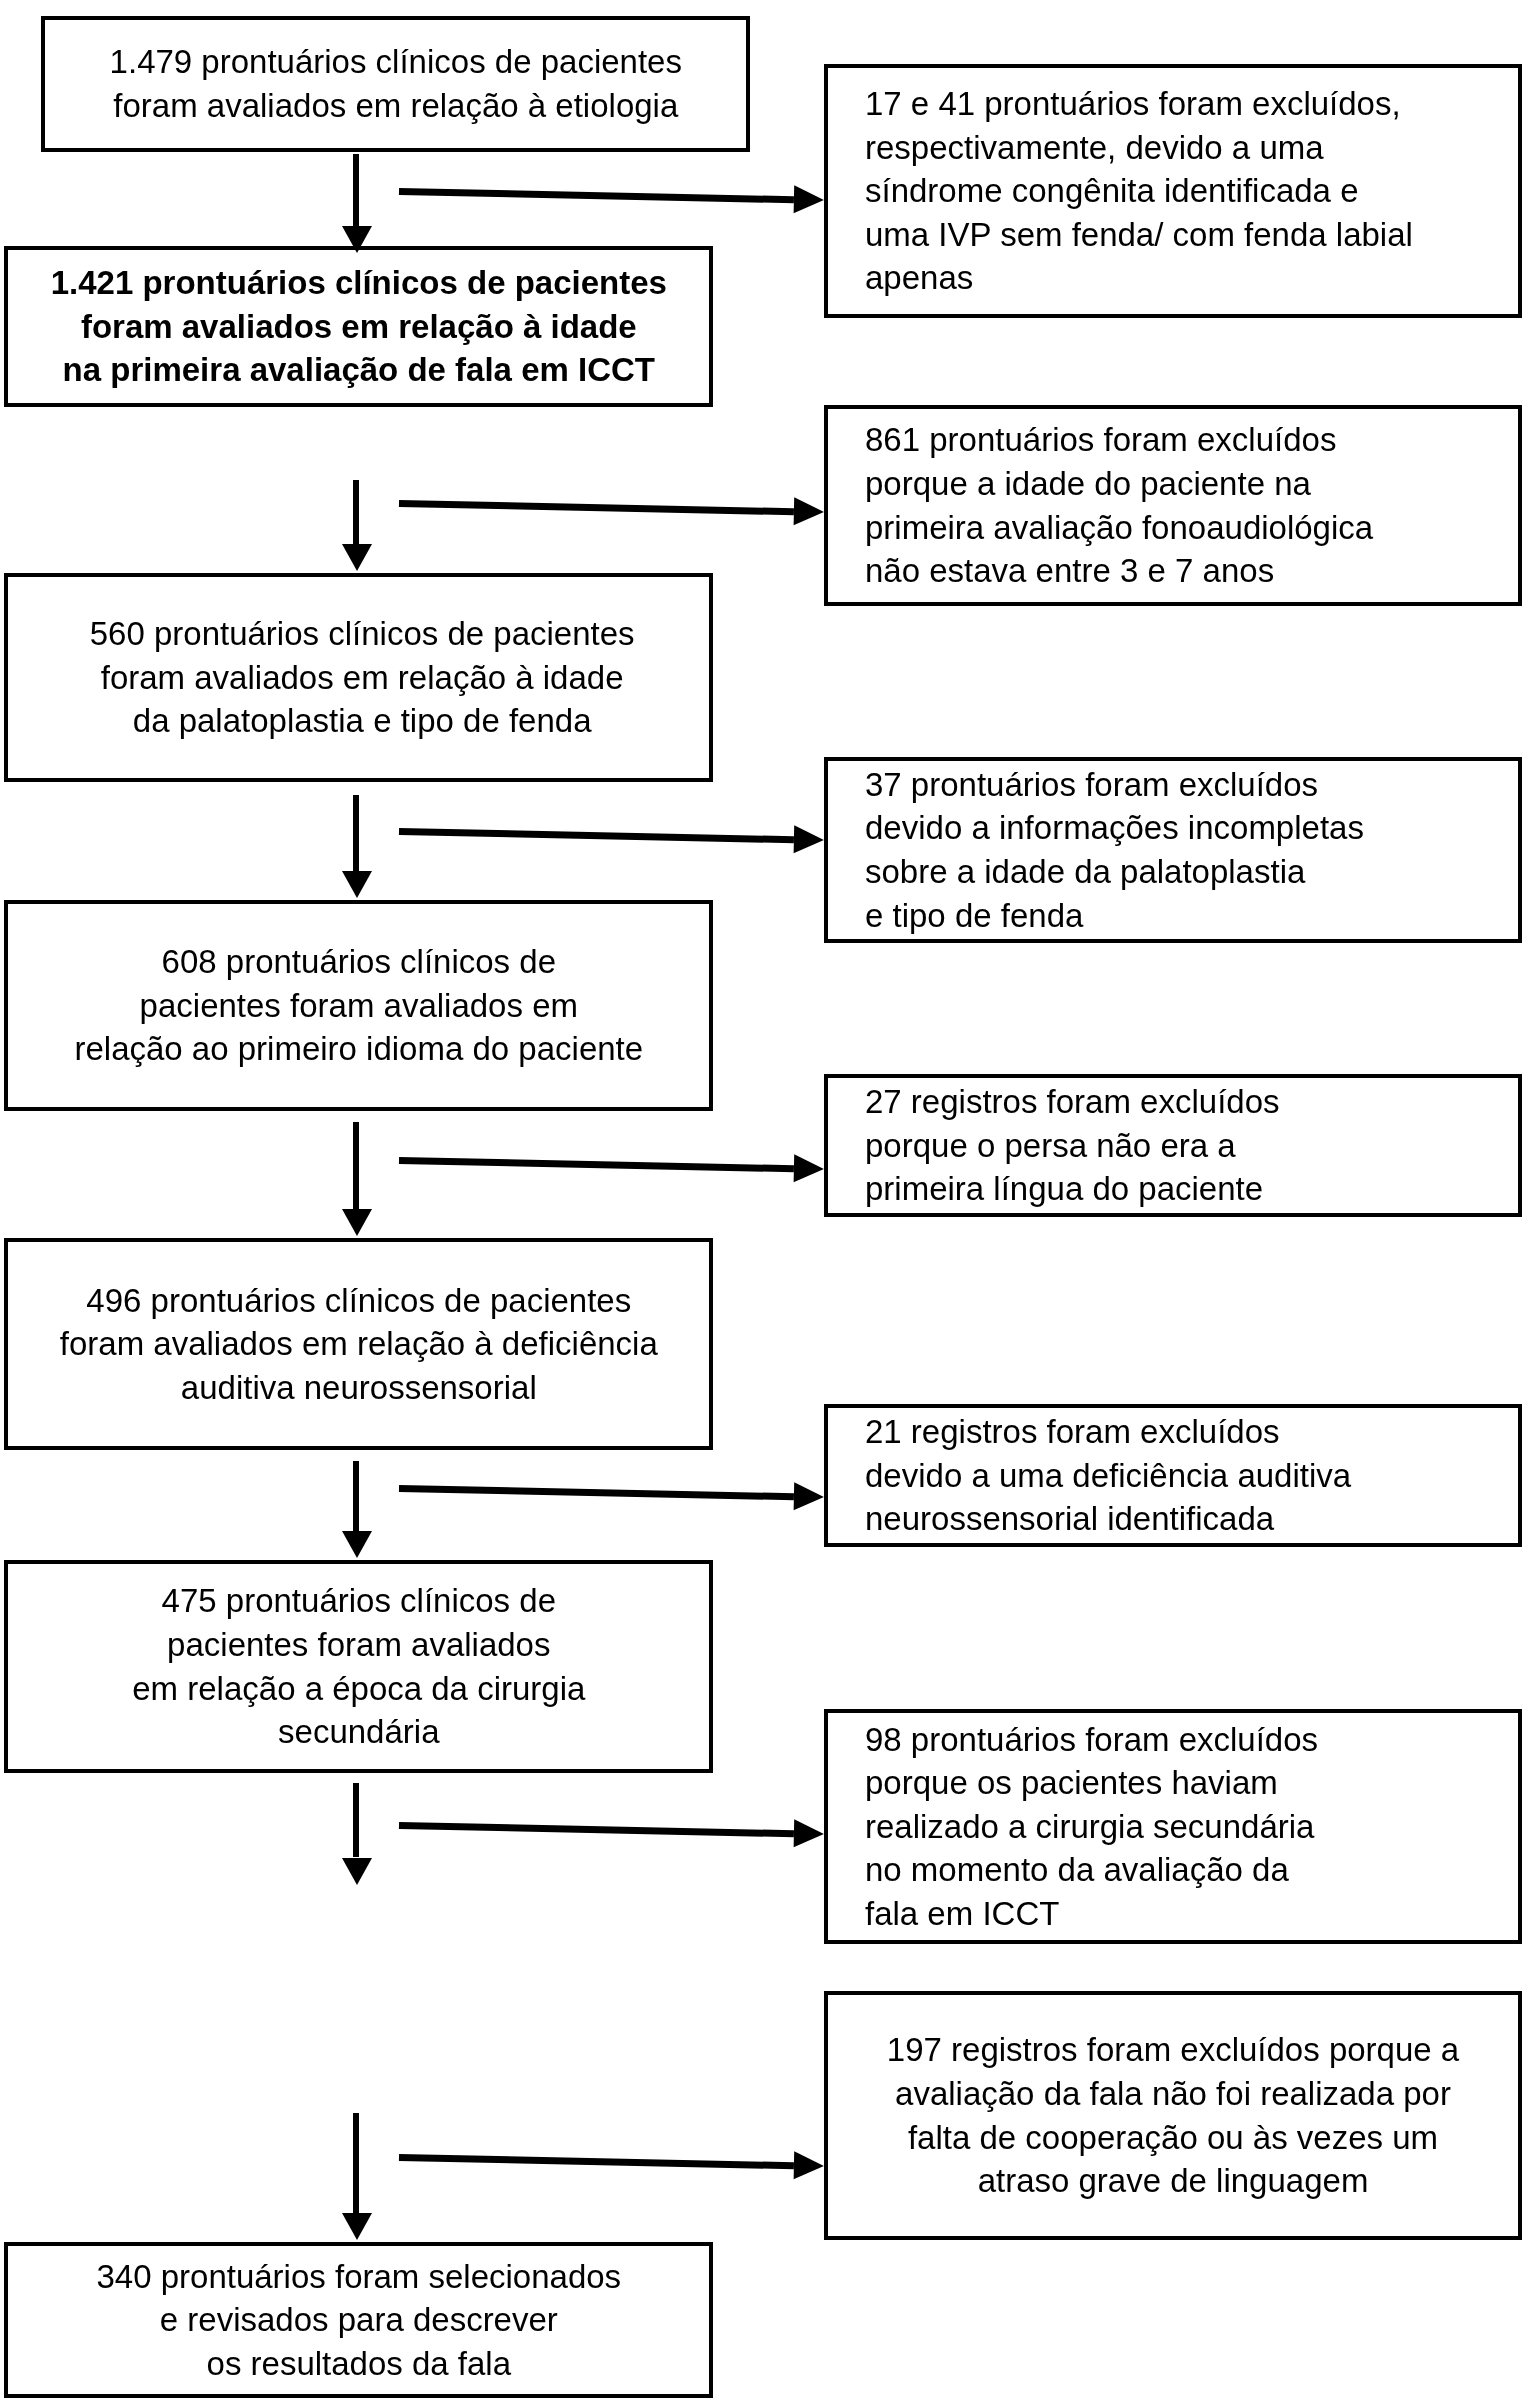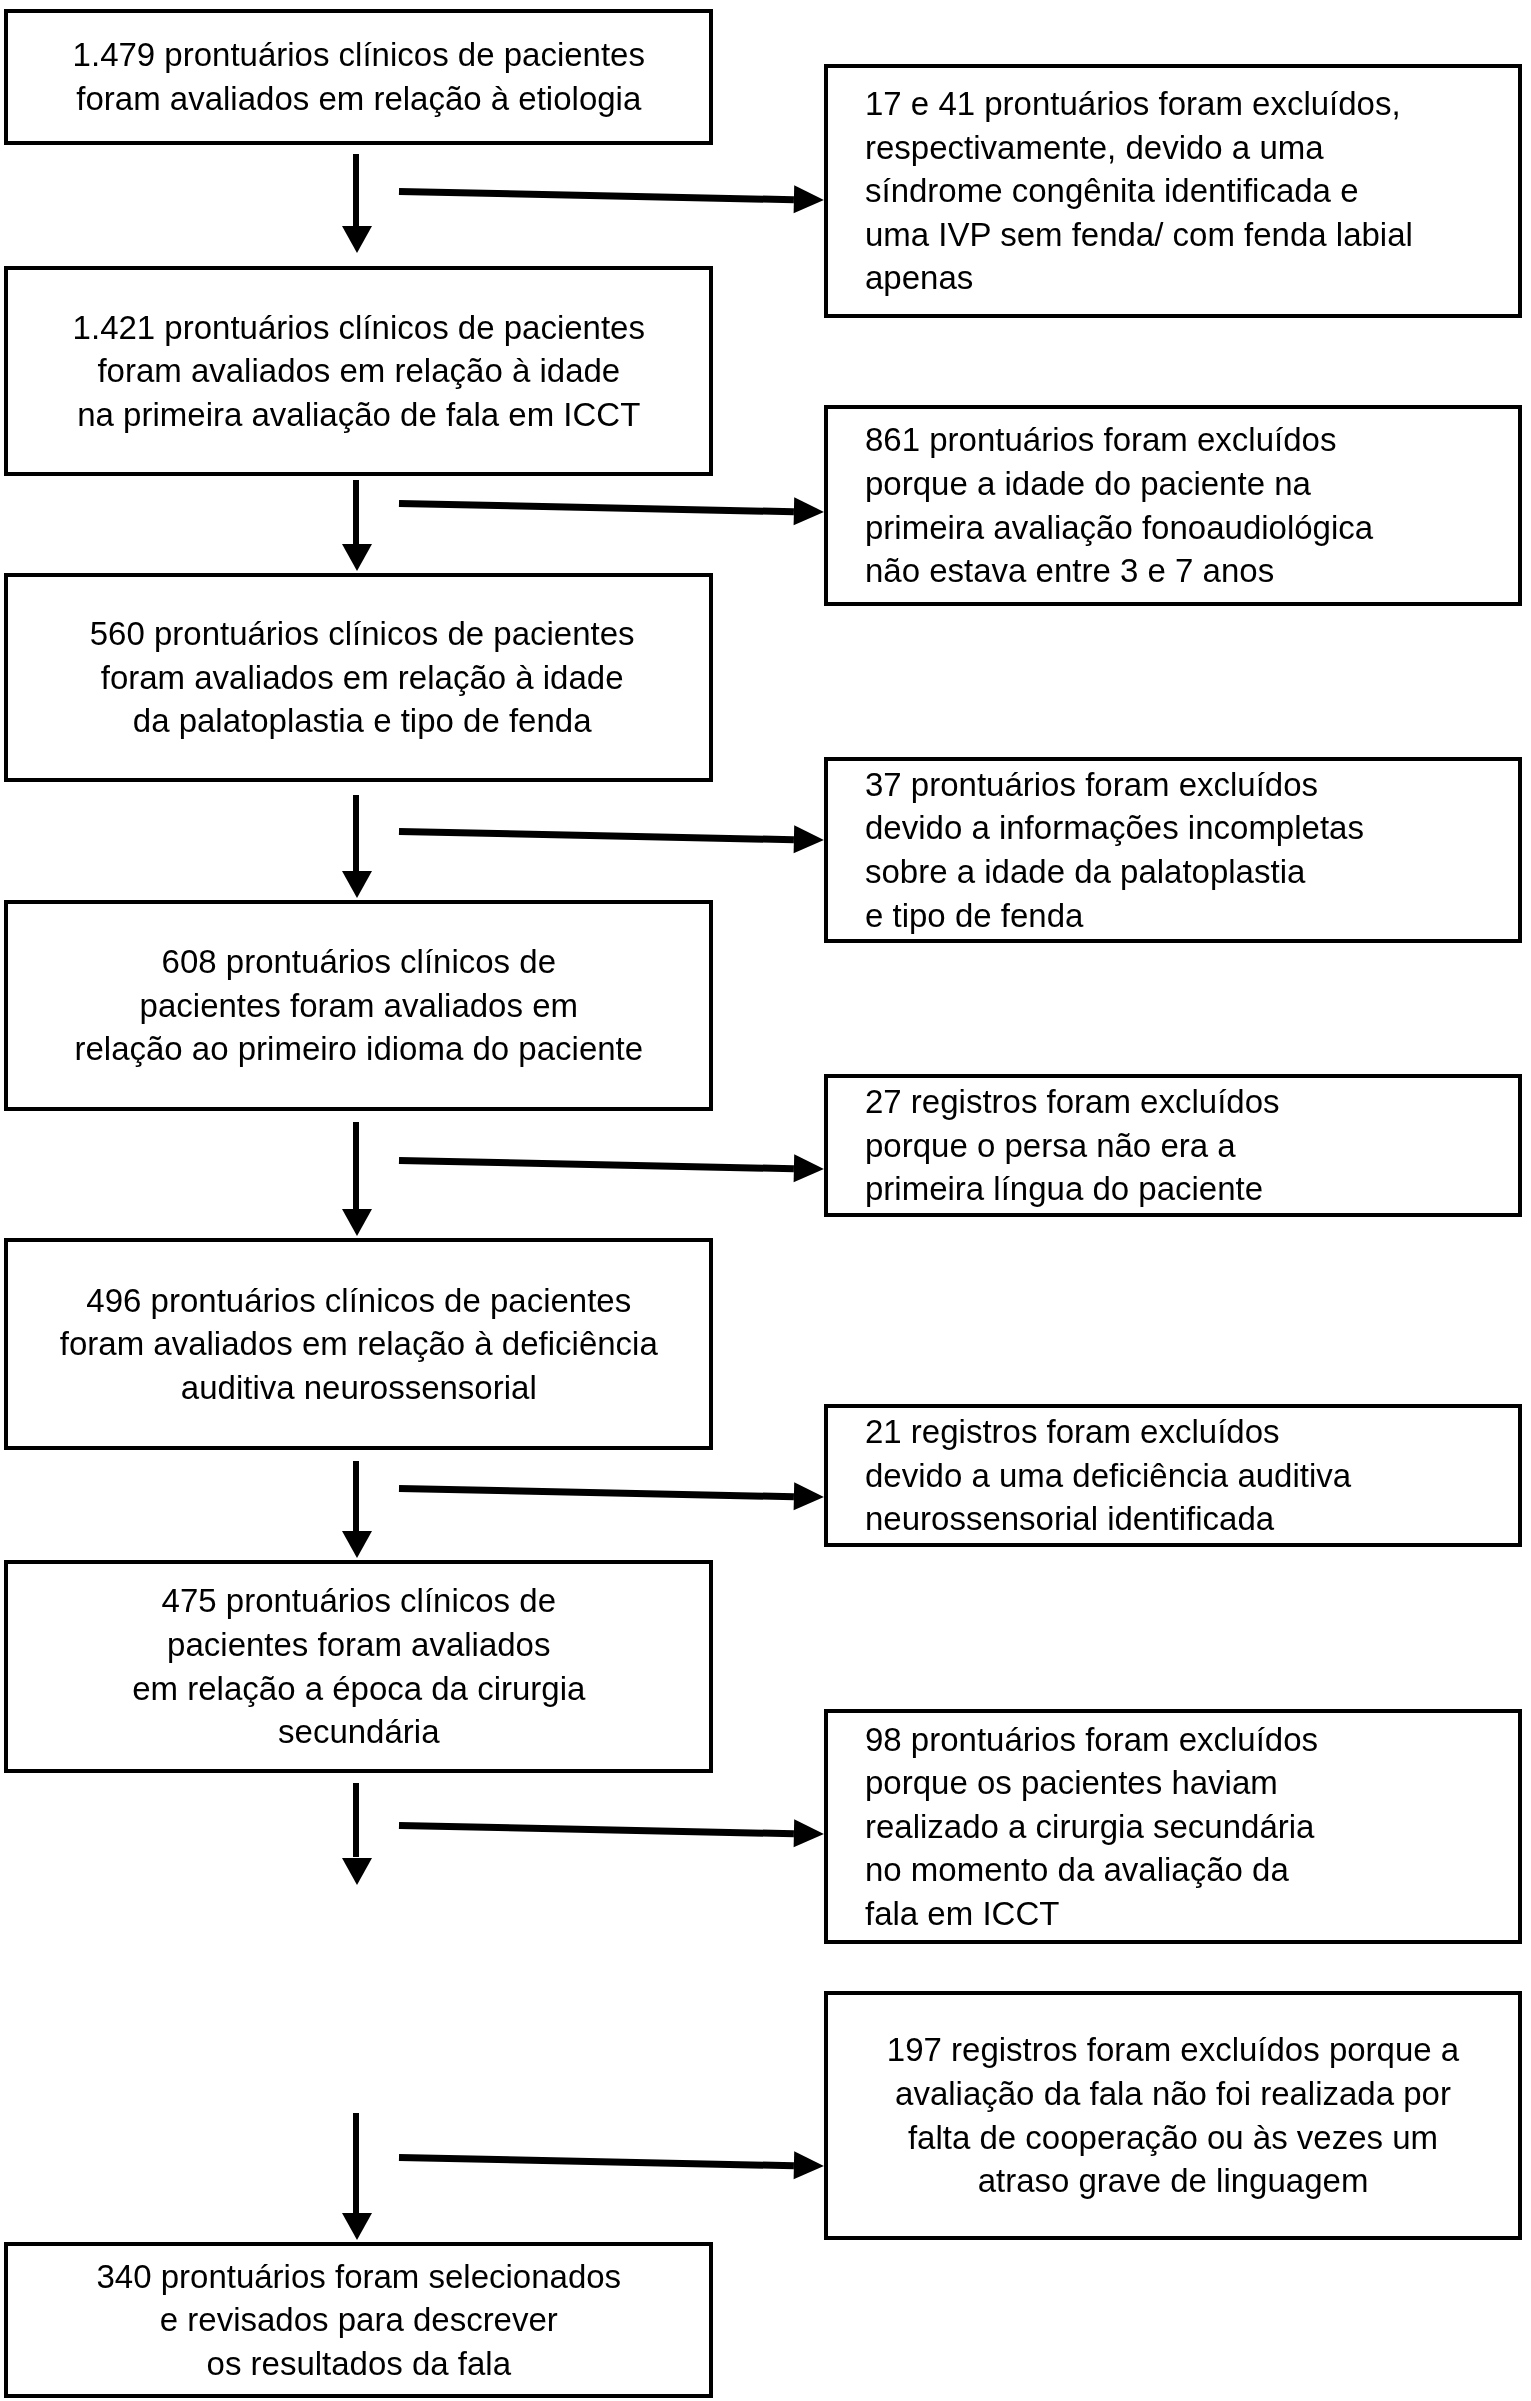--- a/index.html
+++ b/index.html
@@ -86,23 +86,23 @@
     border-top: 14.3px solid transparent;
     border-bottom: 14.3px solid transparent;
     border-left: 30px solid #000000;
   }
 </style>
 </head>
 <body>
 
 <div id="canvas">
 
-  <div class="box left-box" style="top:9px;    height:136px;">1.479 prontuários clínicos de pacientes
+  <div class="box left-box" style="top:16px;    height:136px;margin-left:37px;">1.479 prontuários clínicos de pacientes
 foram avaliados em relação à etiologia</div>
-  <div class="box left-box" style="top:266px;  height:210px;">1.421 prontuários clínicos de pacientes
+  <div class="box left-box" style="top:246px;  height:161px;font-weight:bold;">1.421 prontuários clínicos de pacientes
 foram avaliados em relação à idade
 na primeira avaliação de fala em ICCT</div>
   <div class="box left-box" style="top:573px;  height:209px;padding-left:21px;">560 prontuários clínicos de pacientes
 foram avaliados em relação à idade
 da palatoplastia e tipo de fenda</div>
   <div class="box left-box" style="top:900px; height:211px;">608 prontuários clínicos de
 pacientes foram avaliados em
 relação ao primeiro idioma do paciente</div>
   <div class="box left-box" style="top:1238px; height:212px;">496 prontuários clínicos de pacientes
 foram avaliados em relação à deficiência

